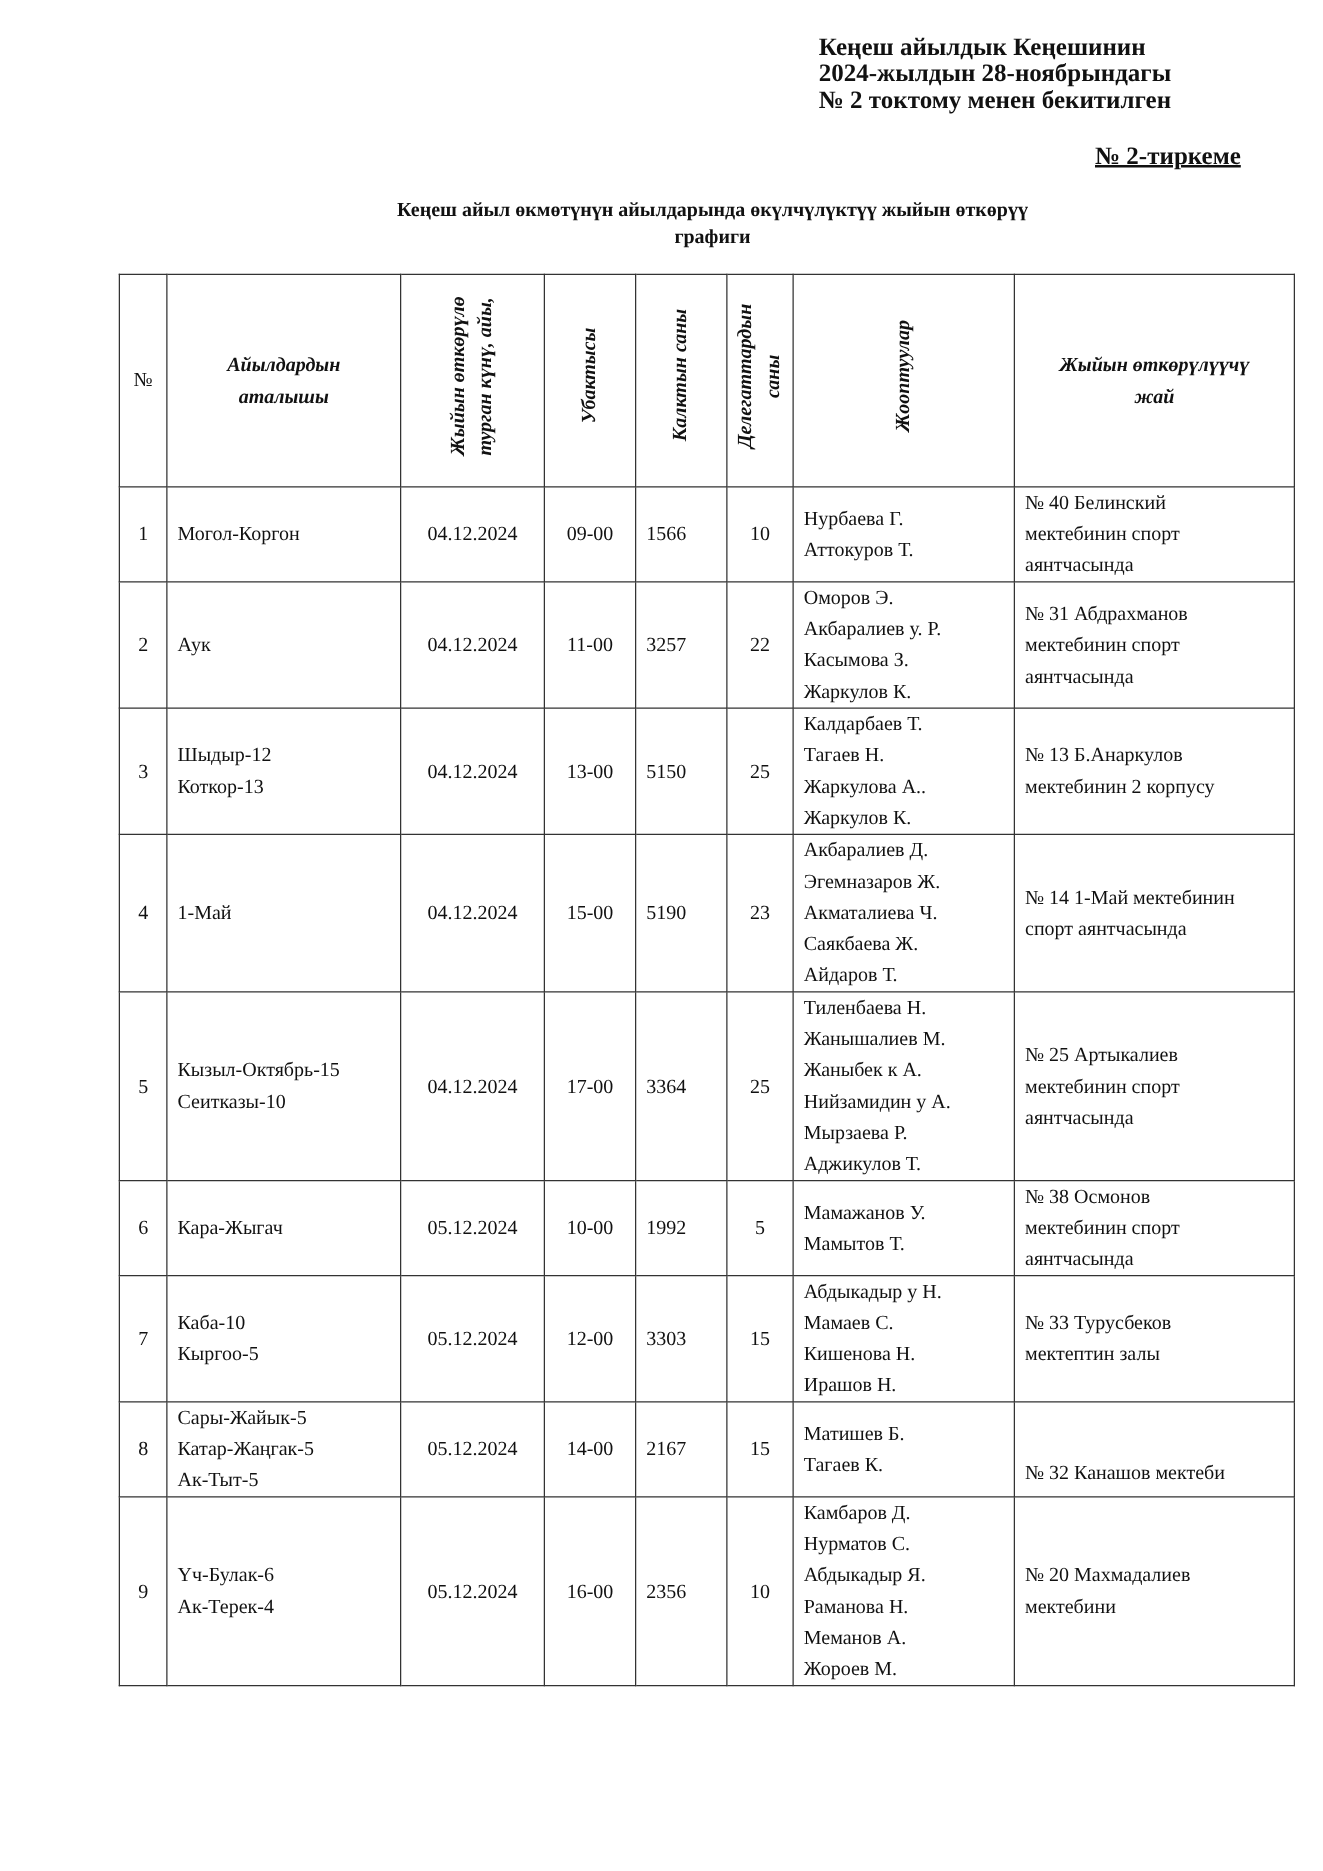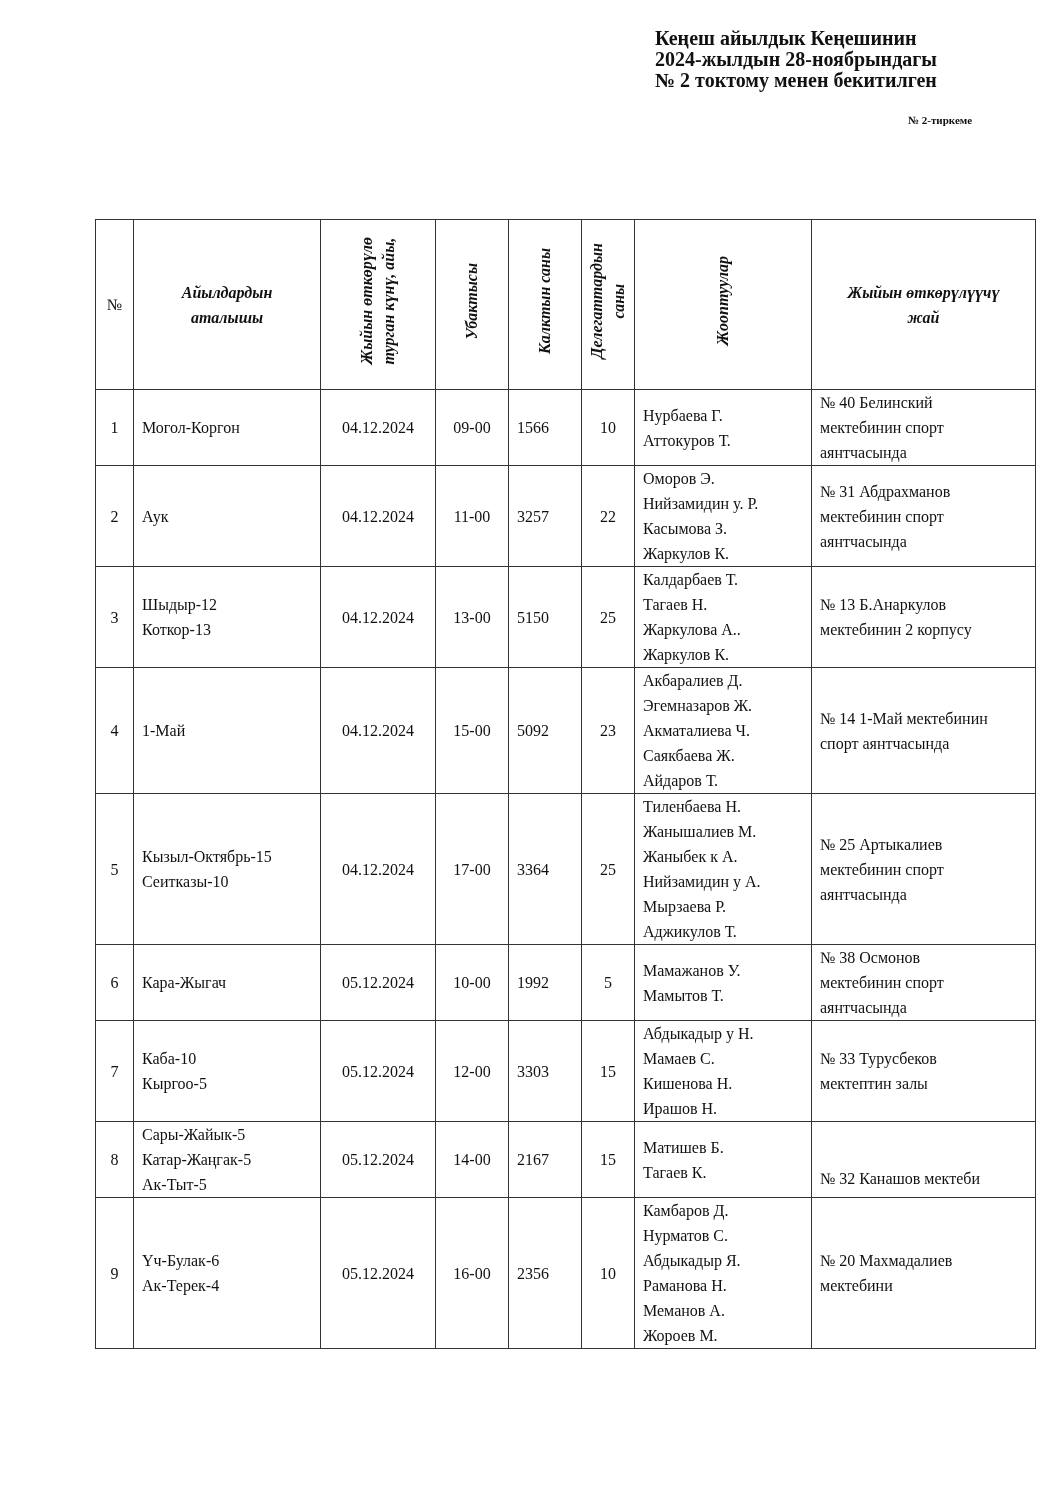--- a/index.html
+++ b/index.html
@@ -1,19 +1,19 @@
 <!DOCTYPE html>
 <html><head>
 <meta charset="utf-8">
 <style>
   html, body { margin:0; padding:0; background:#ffffff; }
   body { width:1058px; height:1497px; position:relative; font-family:"Liberation Serif", serif; color:#111; overflow:hidden; }
   .approval { position:absolute; left:655px; top:28px; font-weight:bold; font-size:20px; line-height:21px; }
   .approval div { white-space:nowrap; }
-  .annex { position:absolute; left:908px; top:114px; font-weight:bold; font-size:11px; white-space:nowrap; }
+  .annex { position:absolute; left:876px; top:114px; font-weight:bold; font-size:20px; white-space:nowrap;text-decoration:underline; }
   .doc-title { position:absolute; left:200px; width:740px; top:158px; text-align:center; font-weight:bold; font-size:16px; line-height:21px; }
   table { position:absolute; left:95px; top:219px; border-collapse:collapse; table-layout:fixed; }
   td, th { border:1.5px solid #333; font-size:16px; line-height:25px; padding:0 8px; vertical-align:middle; font-weight:normal; }
   th { font-weight:bold; font-style:italic; text-align:center; height:169px; padding:0; }
   .vert { writing-mode:vertical-rl; transform:rotate(180deg); display:inline-block; text-align:center; line-height:22px; }
   td.c { text-align:center; padding:0 4px; }
   td.l { text-align:left; }
   .line { display:block; white-space:nowrap; }
 </style>
 </head>
@@ -21,20 +21,22 @@
 
 <div class="approval">
   <div>Кеңеш айылдык Кеңешинин</div>
   <div>2024-жылдын 28-ноябрындагы</div>
   <div>№ 2 токтому менен бекитилген</div>
 </div>
 
 <div class="annex">№ 2-тиркеме</div>
 
 <div class="doc-title">
+  <div>Кеңеш айыл өкмөтүнүн айылдарында өкүлчүлүктүү жыйын өткөрүү</div>
+  <div>графиги</div>
 </div>
 
 <table>
   <colgroup>
     <col style="width:38px">
       <col style="width:187px">
       <col style="width:115px">
       <col style="width:73px">
     <col style="width:73px">
       <col style="width:53px">
@@ -87,21 +89,21 @@
         <td class="c">2</td>
         <td class="l">
           <span class="line">Аук</span>
         </td>
         <td class="c">04.12.2024</td>
         <td class="c">11-00</td>
         <td class="l">3257</td>
         <td class="c">22</td>
         <td class="l">
           <span class="line">Оморов Э.</span>
-          <span class="line">Нийзамидин у. Р.</span>
+          <span class="line">Акбаралиев у. Р.</span>
           <span class="line">Касымова З.</span>
           <span class="line">Жаркулов К.</span>
         </td>
         <td class="l">
           <span class="line">№ 31 Абдрахманов</span>
           <span class="line">мектебинин спорт</span>
           <span class="line">аянтчасында</span>
         </td>
       </tr>
       <tr style="height: 99px;">
@@ -125,21 +127,21 @@
           <span class="line">мектебинин 2 корпусу</span>
         </td>
       </tr>
       <tr style="height: 125px;">
         <td class="c">4</td>
         <td class="l">
           <span class="line">1-Май</span>
         </td>
         <td class="c">04.12.2024</td>
         <td class="c">15-00</td>
-        <td class="l">5092</td>
+        <td class="l">5190</td>
         <td class="c">23</td>
         <td class="l">
           <span class="line">Акбаралиев Д.</span>
           <span class="line">Эгемназаров Ж.</span>
           <span class="line">Акматалиева Ч.</span>
           <span class="line">Саякбаева Ж.</span>
           <span class="line">Айдаров Т.</span>
         </td>
         <td class="l">
           <span class="line">№ 14 1-Май мектебинин</span>

